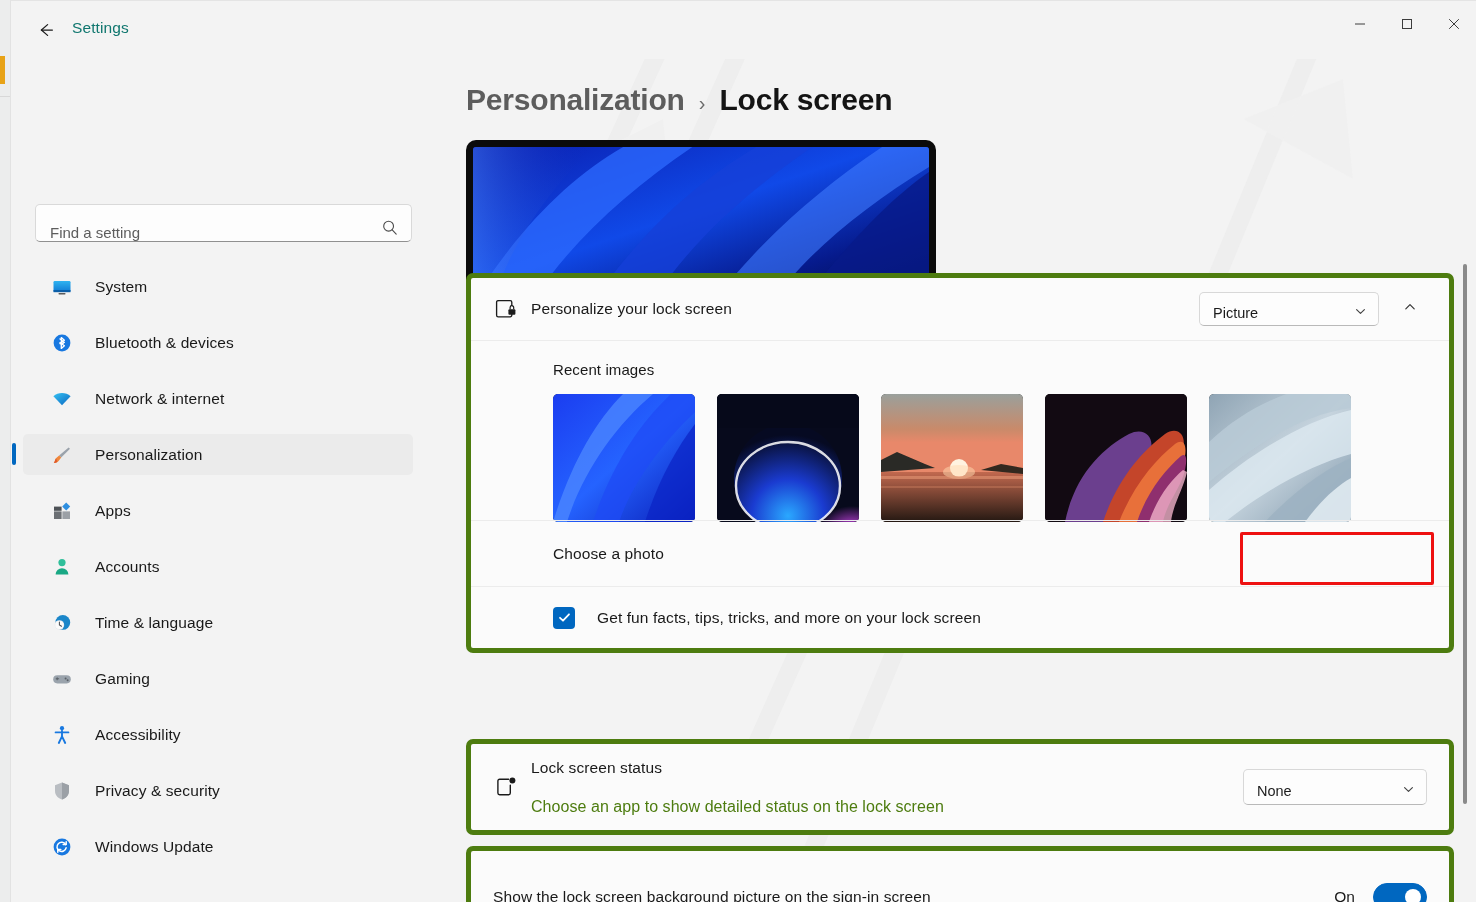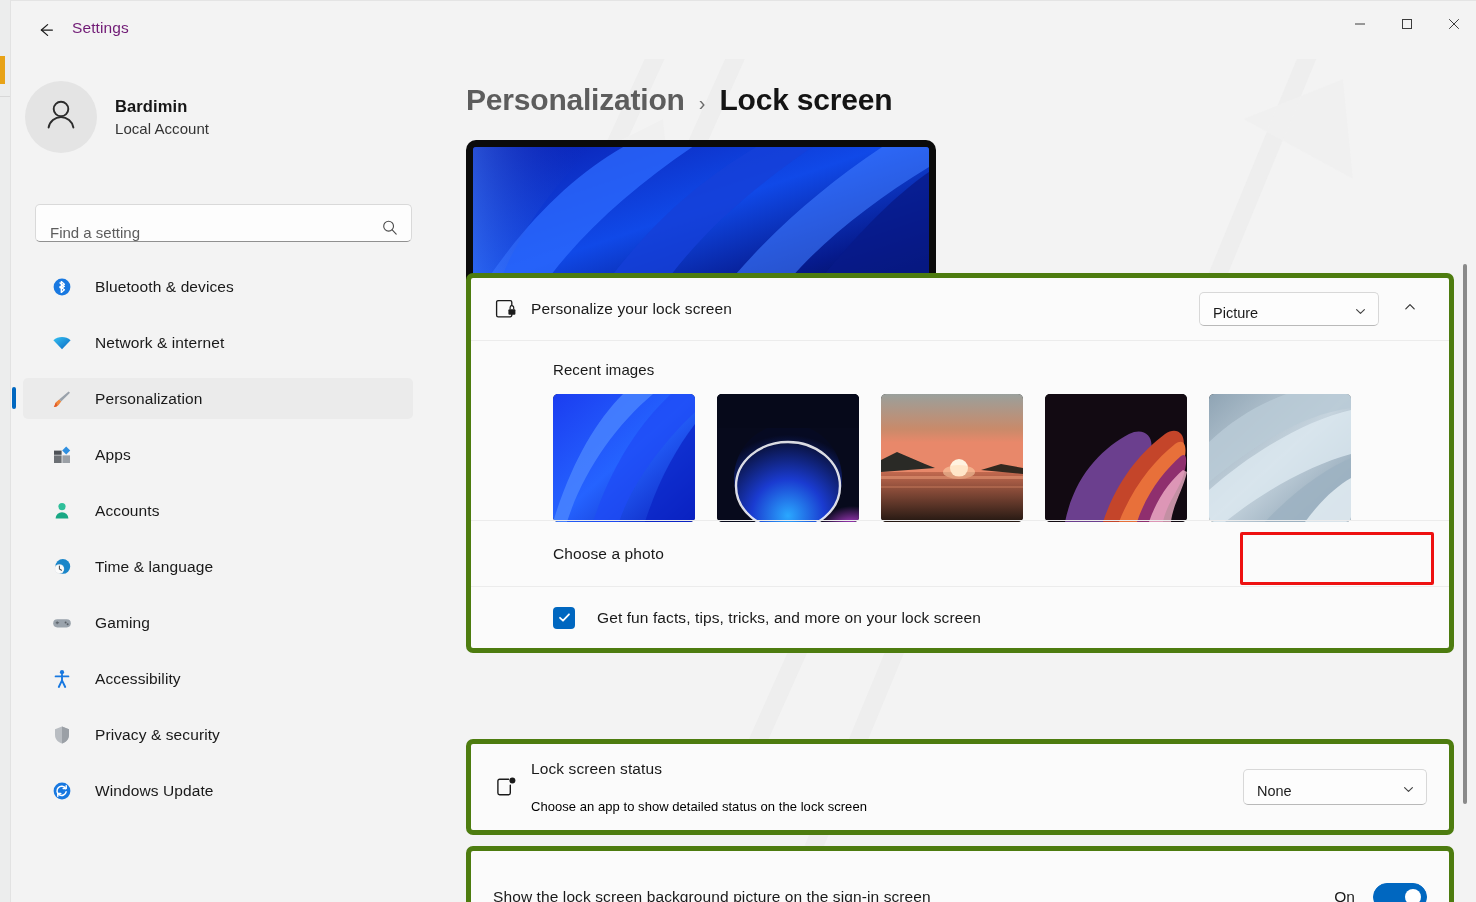--- a/index.html
+++ b/index.html
@@ -40,21 +40,21 @@
     position: absolute; left: 0; top: 0; width: 1466px; height: 58px;
   }
   .back-btn {
     position: absolute; left: 13px; top: 13px; width: 44px; height: 32px;
     display: flex; align-items: center; justify-content: center;
     border-radius: 5px; cursor: default;
   }
   .back-btn svg { display: block; }
   .app-title {
     position: absolute; left: 61px; top: 18px;
-    font-size: 15.5px; color: #701a75; letter-spacing: .1px;
+    font-size: 15.5px; color: #0f766e; letter-spacing: .1px;
   }
   .win-controls {
     position: absolute; right: 0; top: 0; height: 46px; display: flex;
   }
   .wc {
     width: 47px; height: 46px; display: flex; align-items: center; justify-content: center;
   }
   .wc svg { display: block; }
 
   
@@ -132,21 +132,21 @@
     position: relative; display: flex; align-items: center;
     padding: 0 22px 0 22px;
   }
   .row + .row { border-top: 1px solid #ececec; }
 
   
   #card-personalize { top: 214px; }
   .row-personalize { height: 62px; }
   .row-icon { width: 38px; display: flex; align-items: center; }
   .row-title { font-size: 15.5px; color: #191919; letter-spacing: .1px; }
-  .row-sub { font-size: 13px; color: #000000; margin-top: 21px; letter-spacing: .05px;}
+  .row-sub { font-size: 16px; color: #4d7c0f; margin-top: 21px; letter-spacing: .05px;}
   .spacer { flex: 1; }
   .combo {
     width: 180px; height: 34px; background: #fdfdfd;
     border: 1px solid #d8d8d8; border-bottom-color: #b9b9b9; border-radius: 5px;
     display: flex; align-items: center; padding: 8px 11px 0 13px;
     font-size: 14.5px; color: #1b1b1b;
   }
   .combo .spacer { flex: 1; }
   .chevron-btn {
     width: 34px; height: 34px; margin-left: 14px;
@@ -247,47 +247,49 @@
               <line x1="1.2" y1="1.2" x2="10.8" y2="10.8" stroke="#3c3c3c" stroke-width="1"></line>
               <line x1="10.8" y1="1.2" x2="1.2" y2="10.8" stroke="#3c3c3c" stroke-width="1"></line>
             </svg>
           </span>
         </div>
       </div>
     </div>
 
     <div class="sidebar">
 
-      <div class="profile">
-        <div class="avatar">
-          <span>
-            <svg width="42" height="42" viewBox="0 0 42 42">
-              <circle cx="21" cy="15" r="7.3" fill="none" stroke="#2c2c2c" stroke-width="1.9"></circle>
-              <path d="M8.6 33.5 a12.6 12.6 0 0 1 24.8 0" fill="none" stroke="#2c2c2c" stroke-width="1.9" stroke-linecap="round"></path>
-            </svg>
-          </span>
-        </div>
-        <div class="profile-text">
-          <div class="profile-name">Bardimin</div>
-          <div class="profile-sub">Local Account</div>
-        </div>
-      </div>
 
       <div class="searchbox">
         <input type="text" placeholder="Find a setting" style="">
         <span>
           <svg width="18" height="18" viewBox="0 0 18 18">
             <circle cx="7.6" cy="7.2" r="4.9" fill="none" stroke="#4a4a4a" stroke-width="1.1"></circle>
             <line x1="11.2" y1="10.9" x2="15.2" y2="15.2" stroke="#4a4a4a" stroke-width="1.1" stroke-linecap="round"></line>
           </svg>
         </span>
       </div>
 
       <div class="navlist">
 
+        <div class="navitem">
+          <span class="nav-ico">
+            <svg width="22" height="22" viewBox="0 0 22 22">
+              <defs>
+                  <linearGradient id="gM" x1="0" y1="0" x2="0" y2="1">
+                <stop offset="0" stop-color="#2fb3f0"></stop>
+                    <stop offset="1" stop-color="#0f7ad4"></stop>
+                  </linearGradient>
+                </defs>
+              <rect x="2.5" y="5" width="17" height="11" rx="1.2" fill="url(#gM)"></rect>
+              <rect x="2.5" y="14" width="17" height="2.2" fill="#0a5ea8"></rect>
+              <rect x="7.5" y="17" width="7" height="1.4" rx=".6" fill="#5b5b5b"></rect>
+            </svg>
+          </span>
+          <span class="nav-label">System</span>
+        </div>
 
         <div class="navitem">
           <span class="nav-ico">
             <svg width="22" height="22" viewBox="0 0 22 22">
               <circle cx="11" cy="11" r="8.4" fill="#1878e0"></circle>
               <path d="M9 7 L13.4 10.3 L10.3 12.6 L10.3 5.6 L13.4 8.3 L9 11.6" fill="none" stroke="#fff" stroke-width="1.35" stroke-linejoin="round" stroke-linecap="round"></path>
               <path d="M10.3 12.6 L10.3 16.4 L13.4 13.7 L9 10.6" fill="none" stroke="#fff" stroke-width="1.35" stroke-linejoin="round" stroke-linecap="round"></path>
             </svg>
           </span>
           <span class="nav-label">Bluetooth &amp; devices</span>

